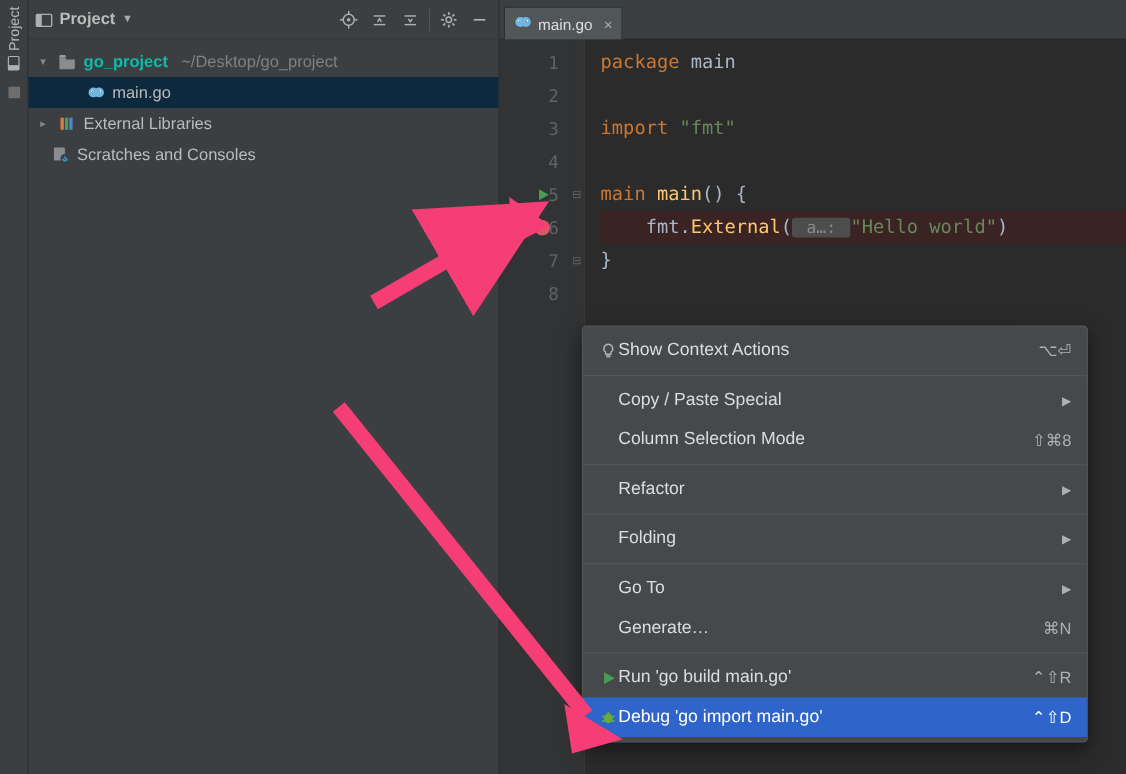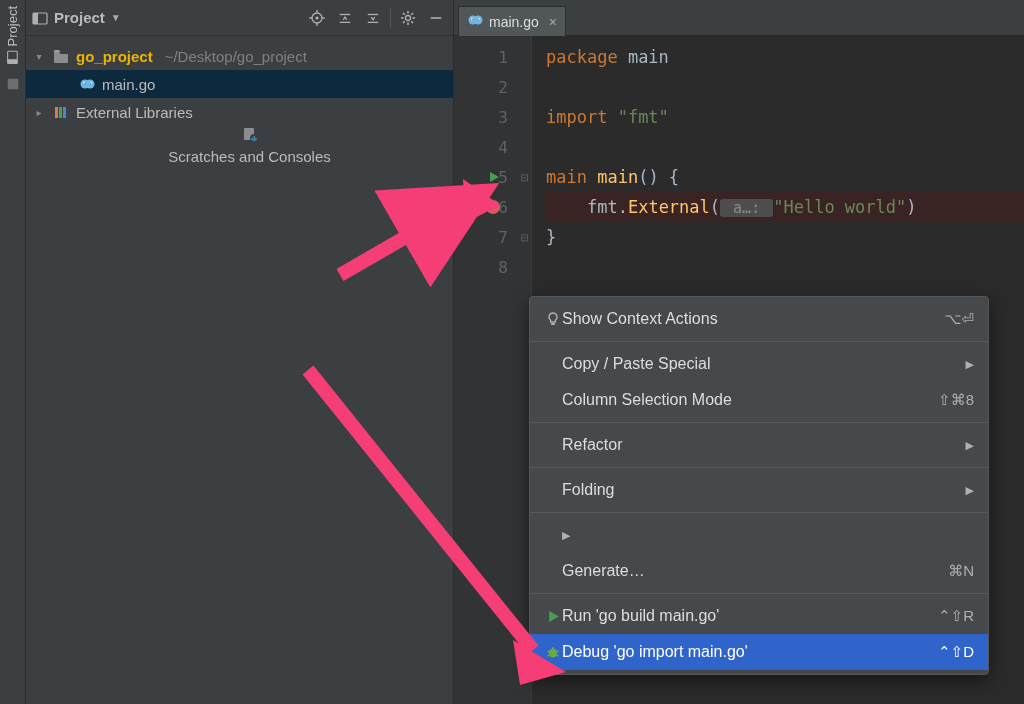--- a/index.html
+++ b/index.html
@@ -37,21 +37,21 @@
   .proj-hdr .title{display:flex;align-items:center;gap:6px;font-size:15px;font-weight:600;}
   .proj-hdr .title .tri{font-size:10px;color:#aaa;}
   .proj-hdr .grow{flex:1;}
   .proj-hdr .btn{width:22px;height:22px;display:flex;align-items:center;justify-content:center;color:#aeb0b2;cursor:pointer;}
   .tree{flex:1;background:var(--panel);padding-top:6px;font-size:15px;}
   .tree .row{height:28px;display:flex;align-items:center;padding-left:6px;gap:6px;white-space:nowrap;}
   .tree .row.sel{background:var(--tree-sel);}
   .tree .arrow{width:14px;display:inline-flex;justify-content:center;color:#888;font-size:10px;}
   .tree .ico{width:18px;height:18px;display:inline-flex;align-items:center;justify-content:center;}
   .tree .dim{color:var(--text-dim);}
-  .bold{font-weight:600;color:#eab308;text-align:center;}
+  .bold{font-weight:600;color:#14b8a6;text-align:center;}
   
   .editor{flex:1;display:flex;flex-direction:column;background:var(--bg-dark);}
   .tabs{height:36px;background:var(--panel);border-bottom:1px solid #2b2b2b;display:flex;align-items:flex-end;padding-left:4px;}
   .tab{height:30px;background:#515658;border:1px solid #2b2b2b;border-bottom:none;display:flex;align-items:center;padding:0 8px;gap:6px;font-size:14px;color:#ddd;margin-bottom:-1px;}
   .tab .close{font-size:14px;color:#aaa;margin-left:4px;}
   .code-wrap{flex:1;display:flex;position:relative;}
   .gutter{width:64px;background:#313335;display:flex;flex-direction:column;padding-top:6px;}
   .gline{height:30px;display:flex;align-items:center;justify-content:flex-end;padding-right:10px;color:#606366;font-family:Menlo,Consolas,monospace;font-size:16px;position:relative;}
   .gline .run{position:absolute;left:34px;}
   .gline .bp{position:absolute;left:32px;width:14px;height:14px;border-radius:50%;background:var(--bp);}
@@ -186,21 +186,21 @@
         <span class="arrow">▸</span>
         <span class="ico">
             <svg width="16" height="14" viewBox="0 0 16 14">
               <rect x="2" y="2" width="3" height="11" fill="#d97f3a"></rect>
               <rect x="6" y="2" width="3" height="11" fill="#4f9a5e"></rect>
               <rect x="10" y="2" width="3" height="11" fill="#4a88c7"></rect>
             </svg>
           </span>
         <span>External Libraries</span>
       </div>
-      <div class="row" style="padding-left:20px;flex-direction:column;">
+      <div class="row" style="padding-left:20px;">
         <span class="ico">
             <svg width="16" height="16" viewBox="0 0 16 16">
               <rect x="2" y="2" width="10" height="12" rx="1" fill="#8a8d8f"></rect>
               <circle cx="12" cy="12" r="4" fill="#3c3f41"></circle>
               <path d="M10 12 a2 2 0 1 0 4 0" fill="none" stroke="#3592c4" stroke-width="1.6"></path>
               <line x1="12" y1="10" x2="12" y2="12" stroke="#3592c4" stroke-width="1.4"></line>
               <line x1="12" y1="12" x2="13.4" y2="12" stroke="#3592c4" stroke-width="1.4"></line>
             </svg>
           </span>
         <span>Scratches and Consoles</span>
@@ -308,20 +308,21 @@
       </div>
       <div class="msep"></div>
       <div class="mitem">
         <span class="mi"></span>
         <span class="lbl">Folding</span>
         <span class="tri-r">▶</span>
       </div>
       <div class="msep"></div>
       <div class="mitem">
         <span class="mi"></span>
+        <span class="lbl">Go To</span>
         <span class="tri-r">▶</span>
       </div>
       <div class="mitem">
         <span class="mi"></span>
         <span class="lbl">Generate…</span>
         <span class="sc">⌘N</span>
       </div>
       <div class="msep"></div>
       <div class="mitem">
         <span class="mi">

